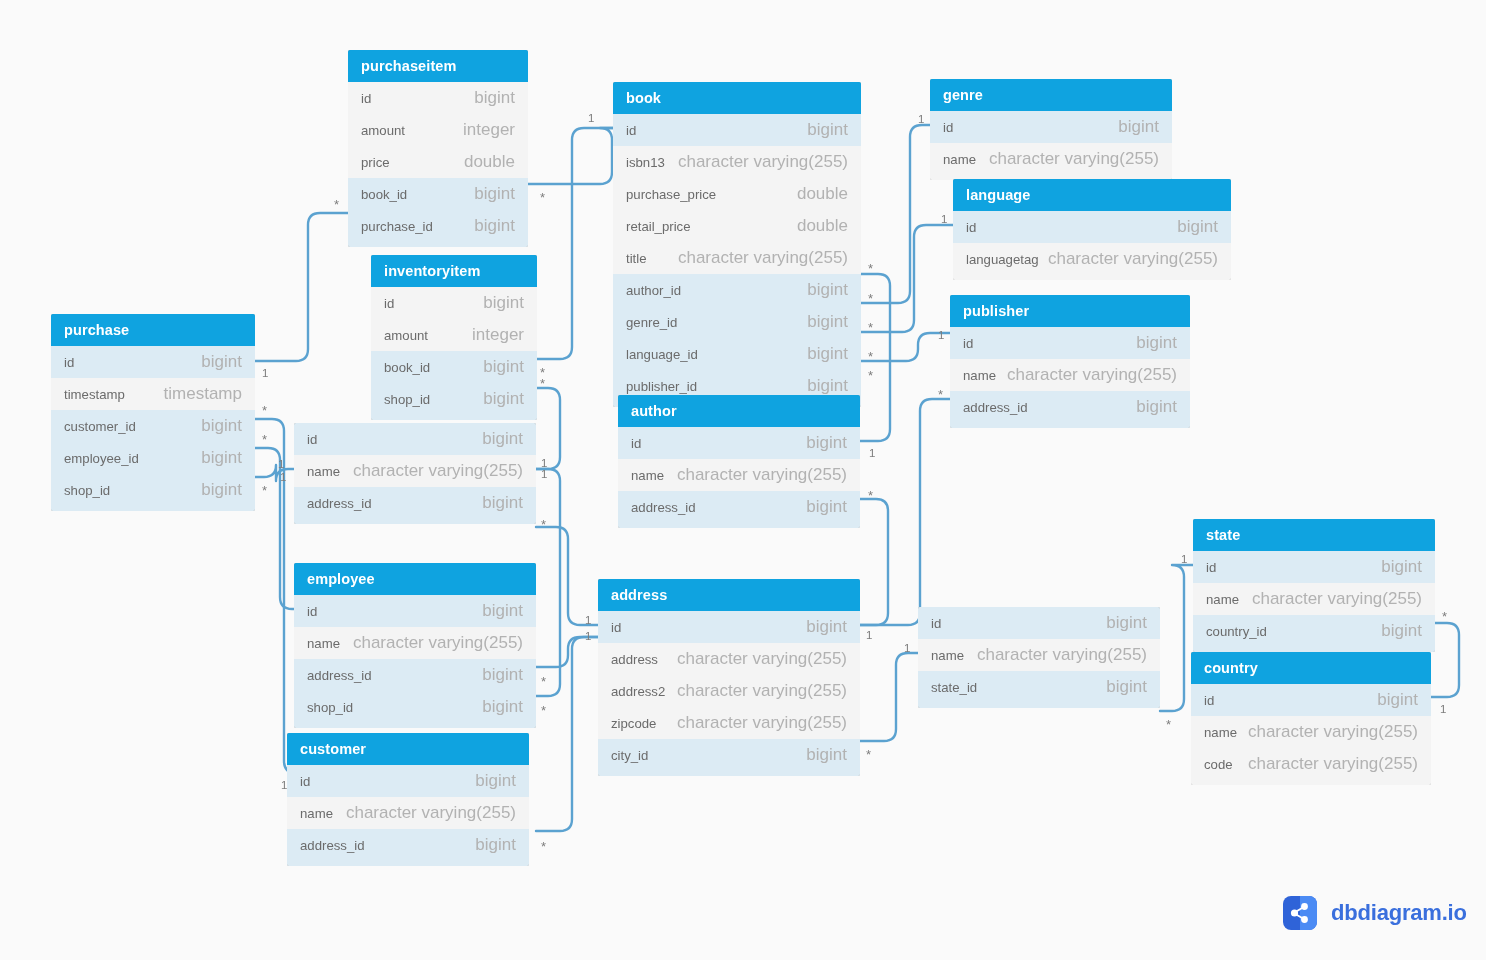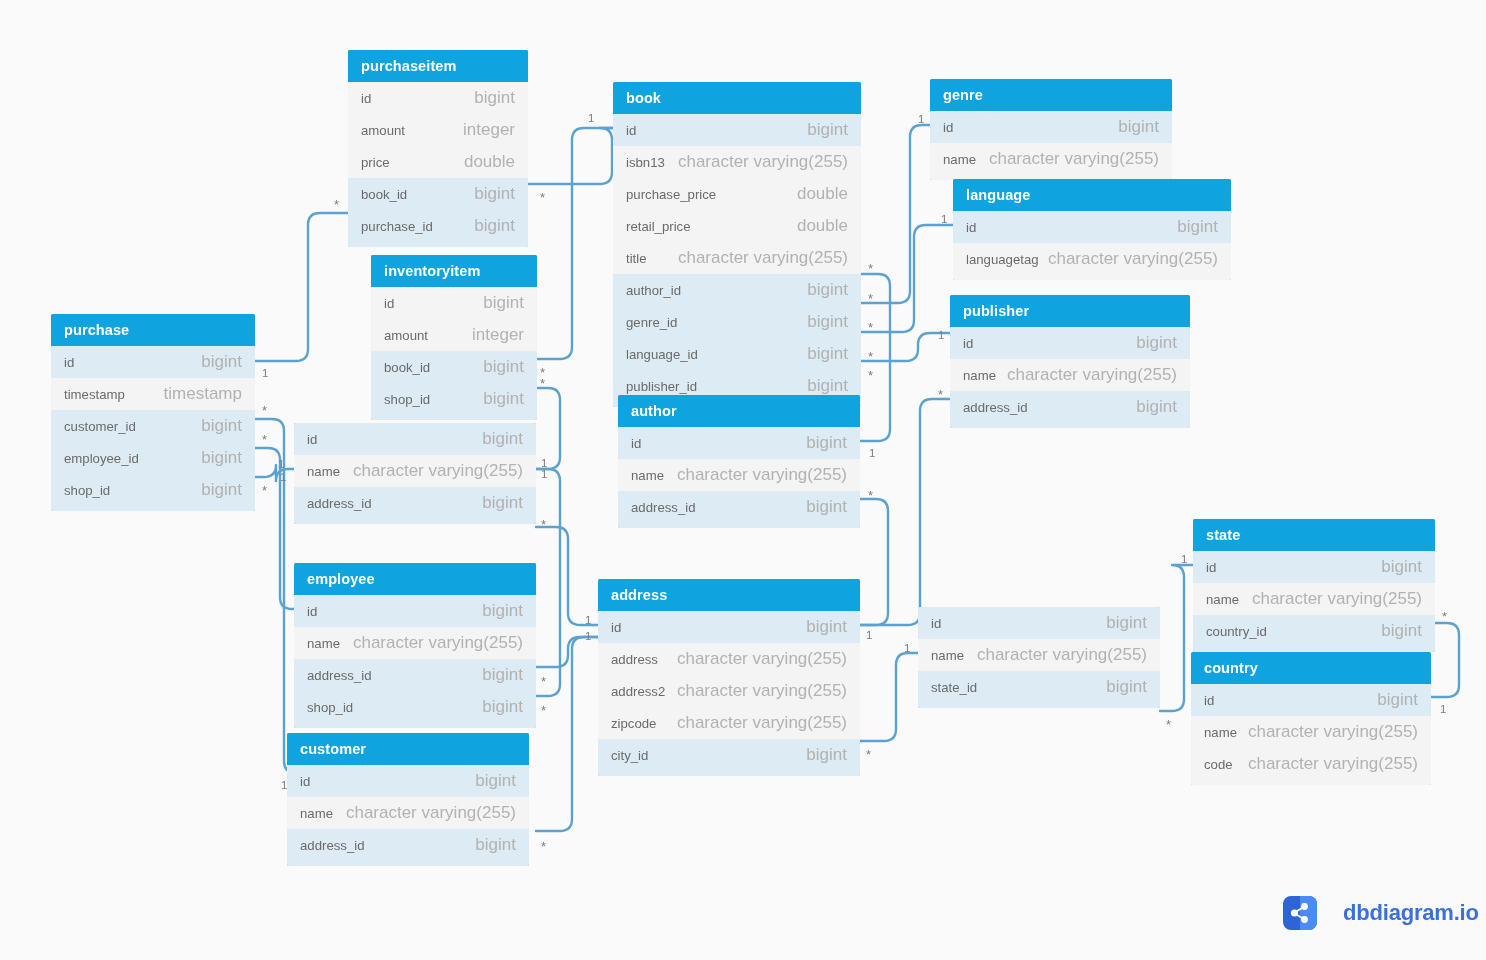--- a/index.html
+++ b/index.html
@@ -99,21 +99,21 @@
   .card-label.star {
     font-size: 13px;
   }
   #brand {
     position: absolute;
     left: 1283px;
     top: 896px;
     z-index: 4;
     display: flex;
     align-items: center;
-    gap: 26px;
+    gap: 14px;
   }
   #brand-mark {
     width: 34px;
     height: 34px;
     border-radius: 8px;
     background: #2f63d8;
     position: relative;
     overflow: hidden;
     flex: 0 0 auto;
   }

